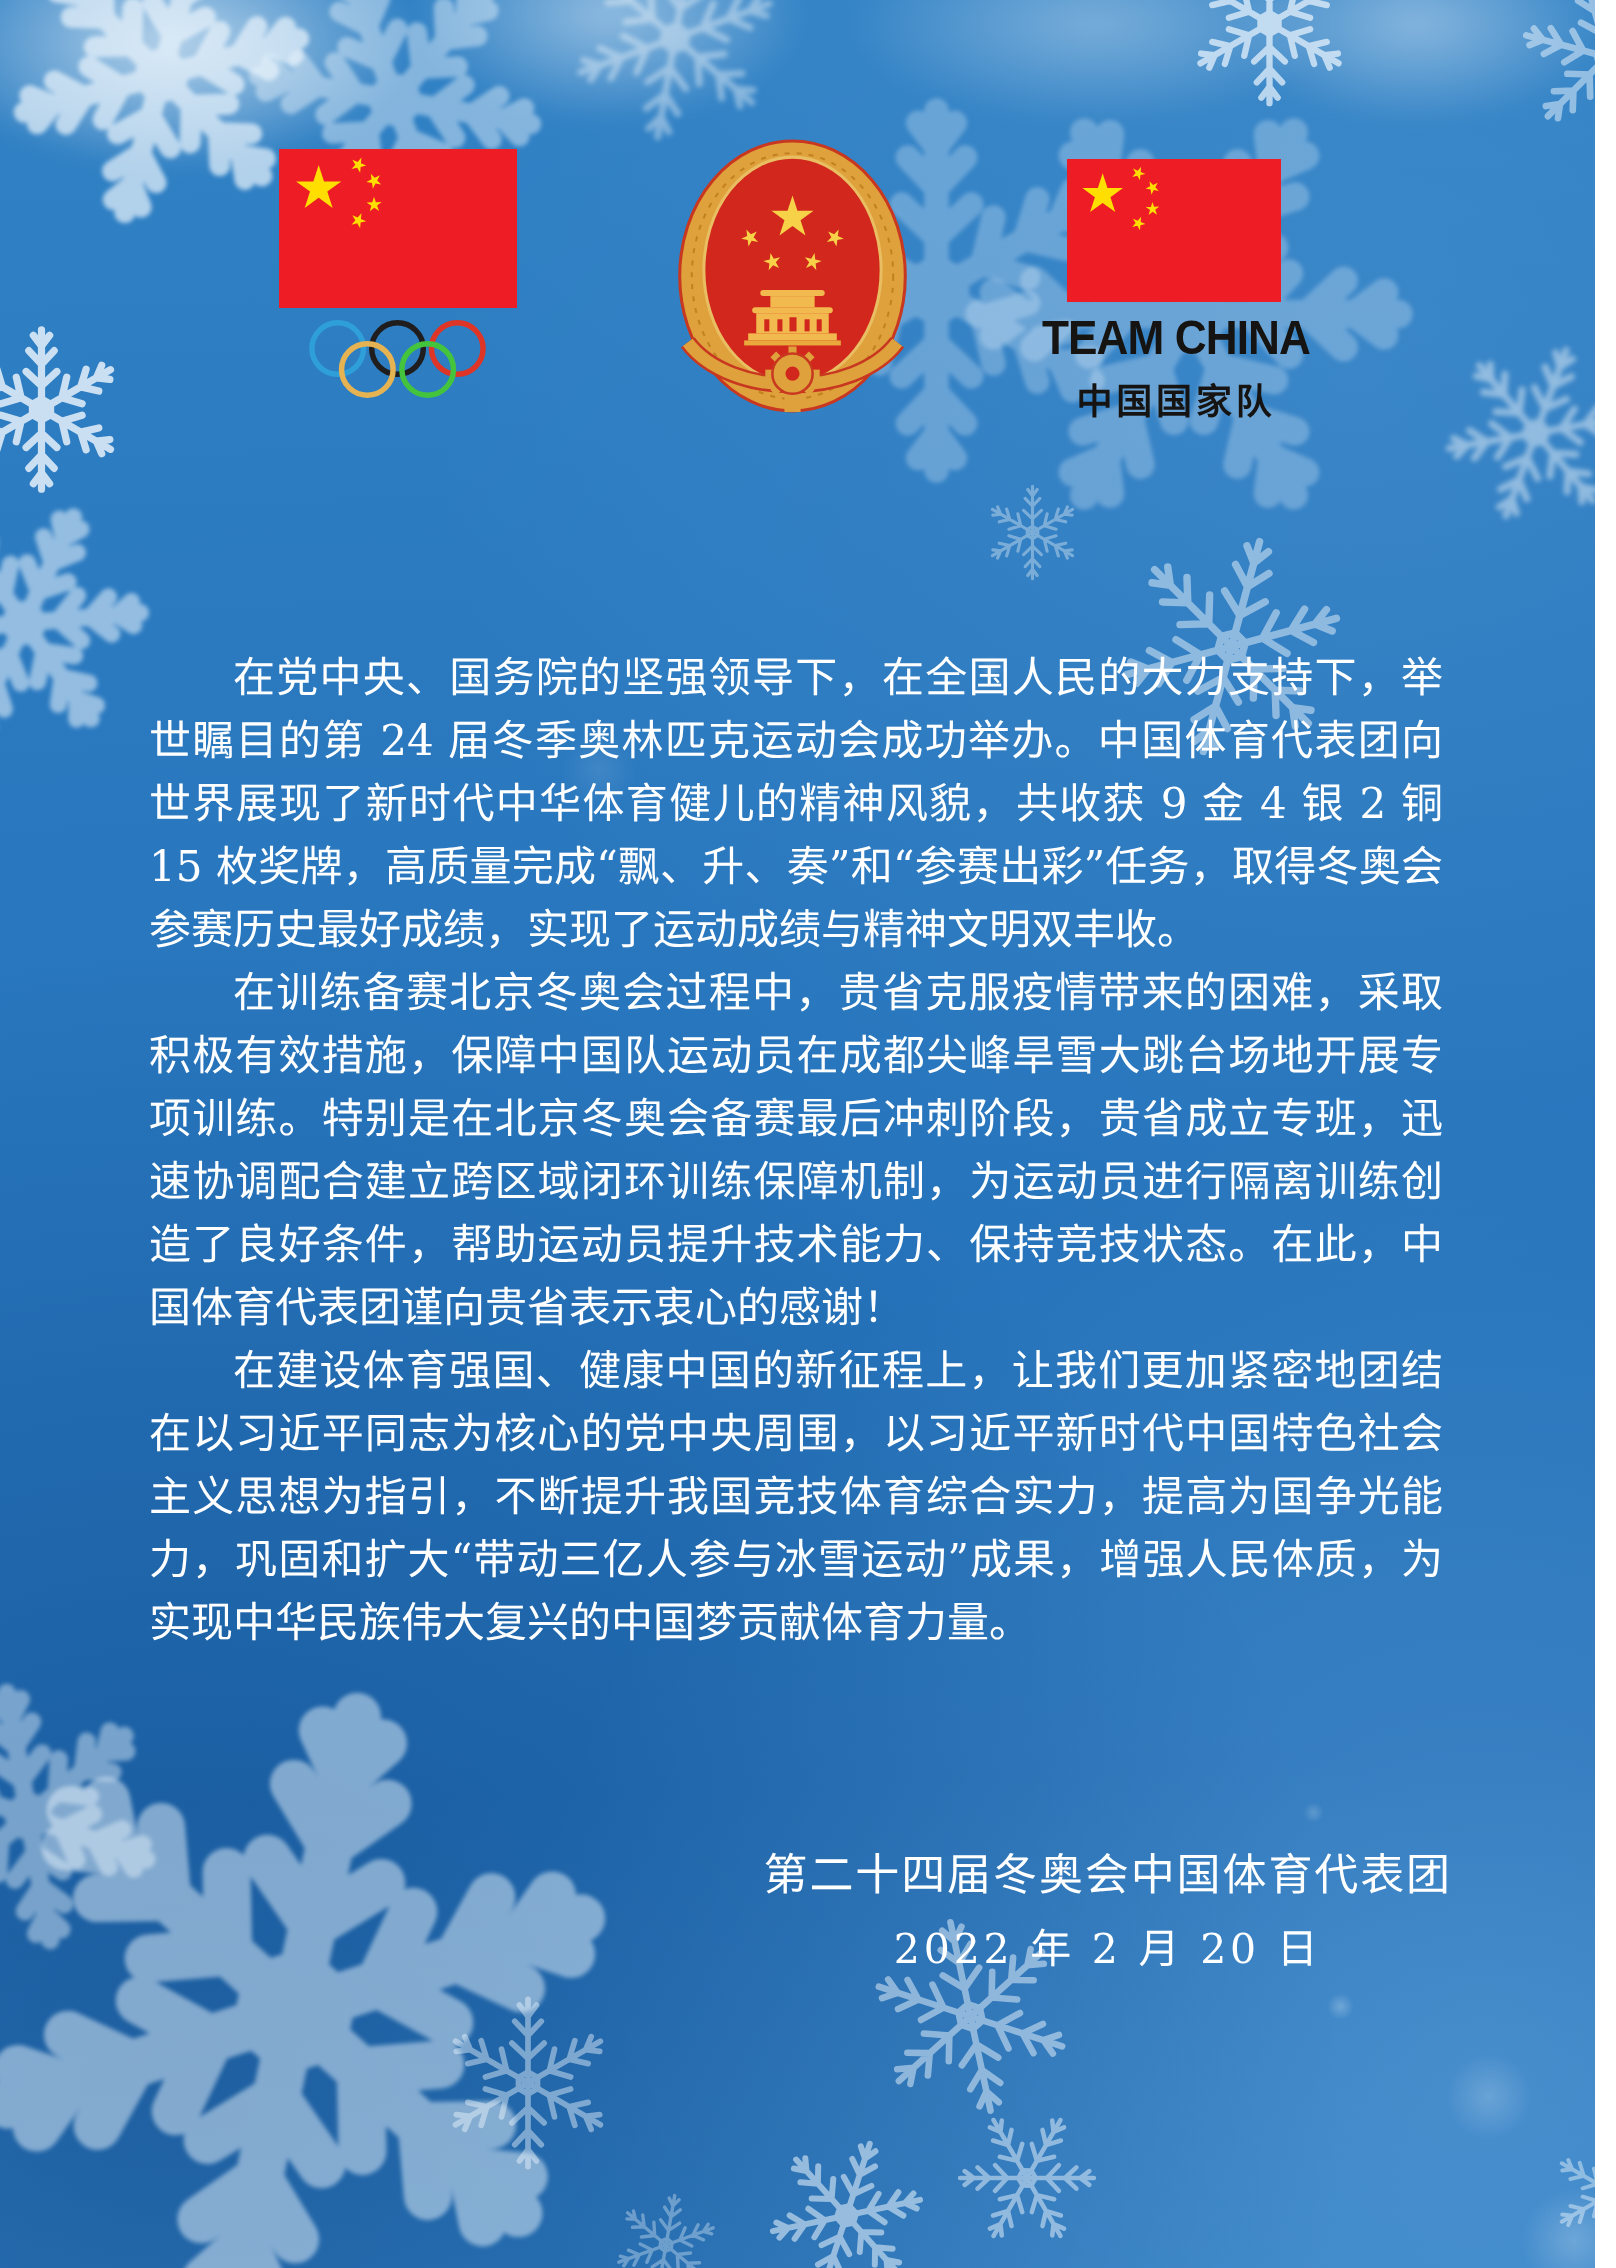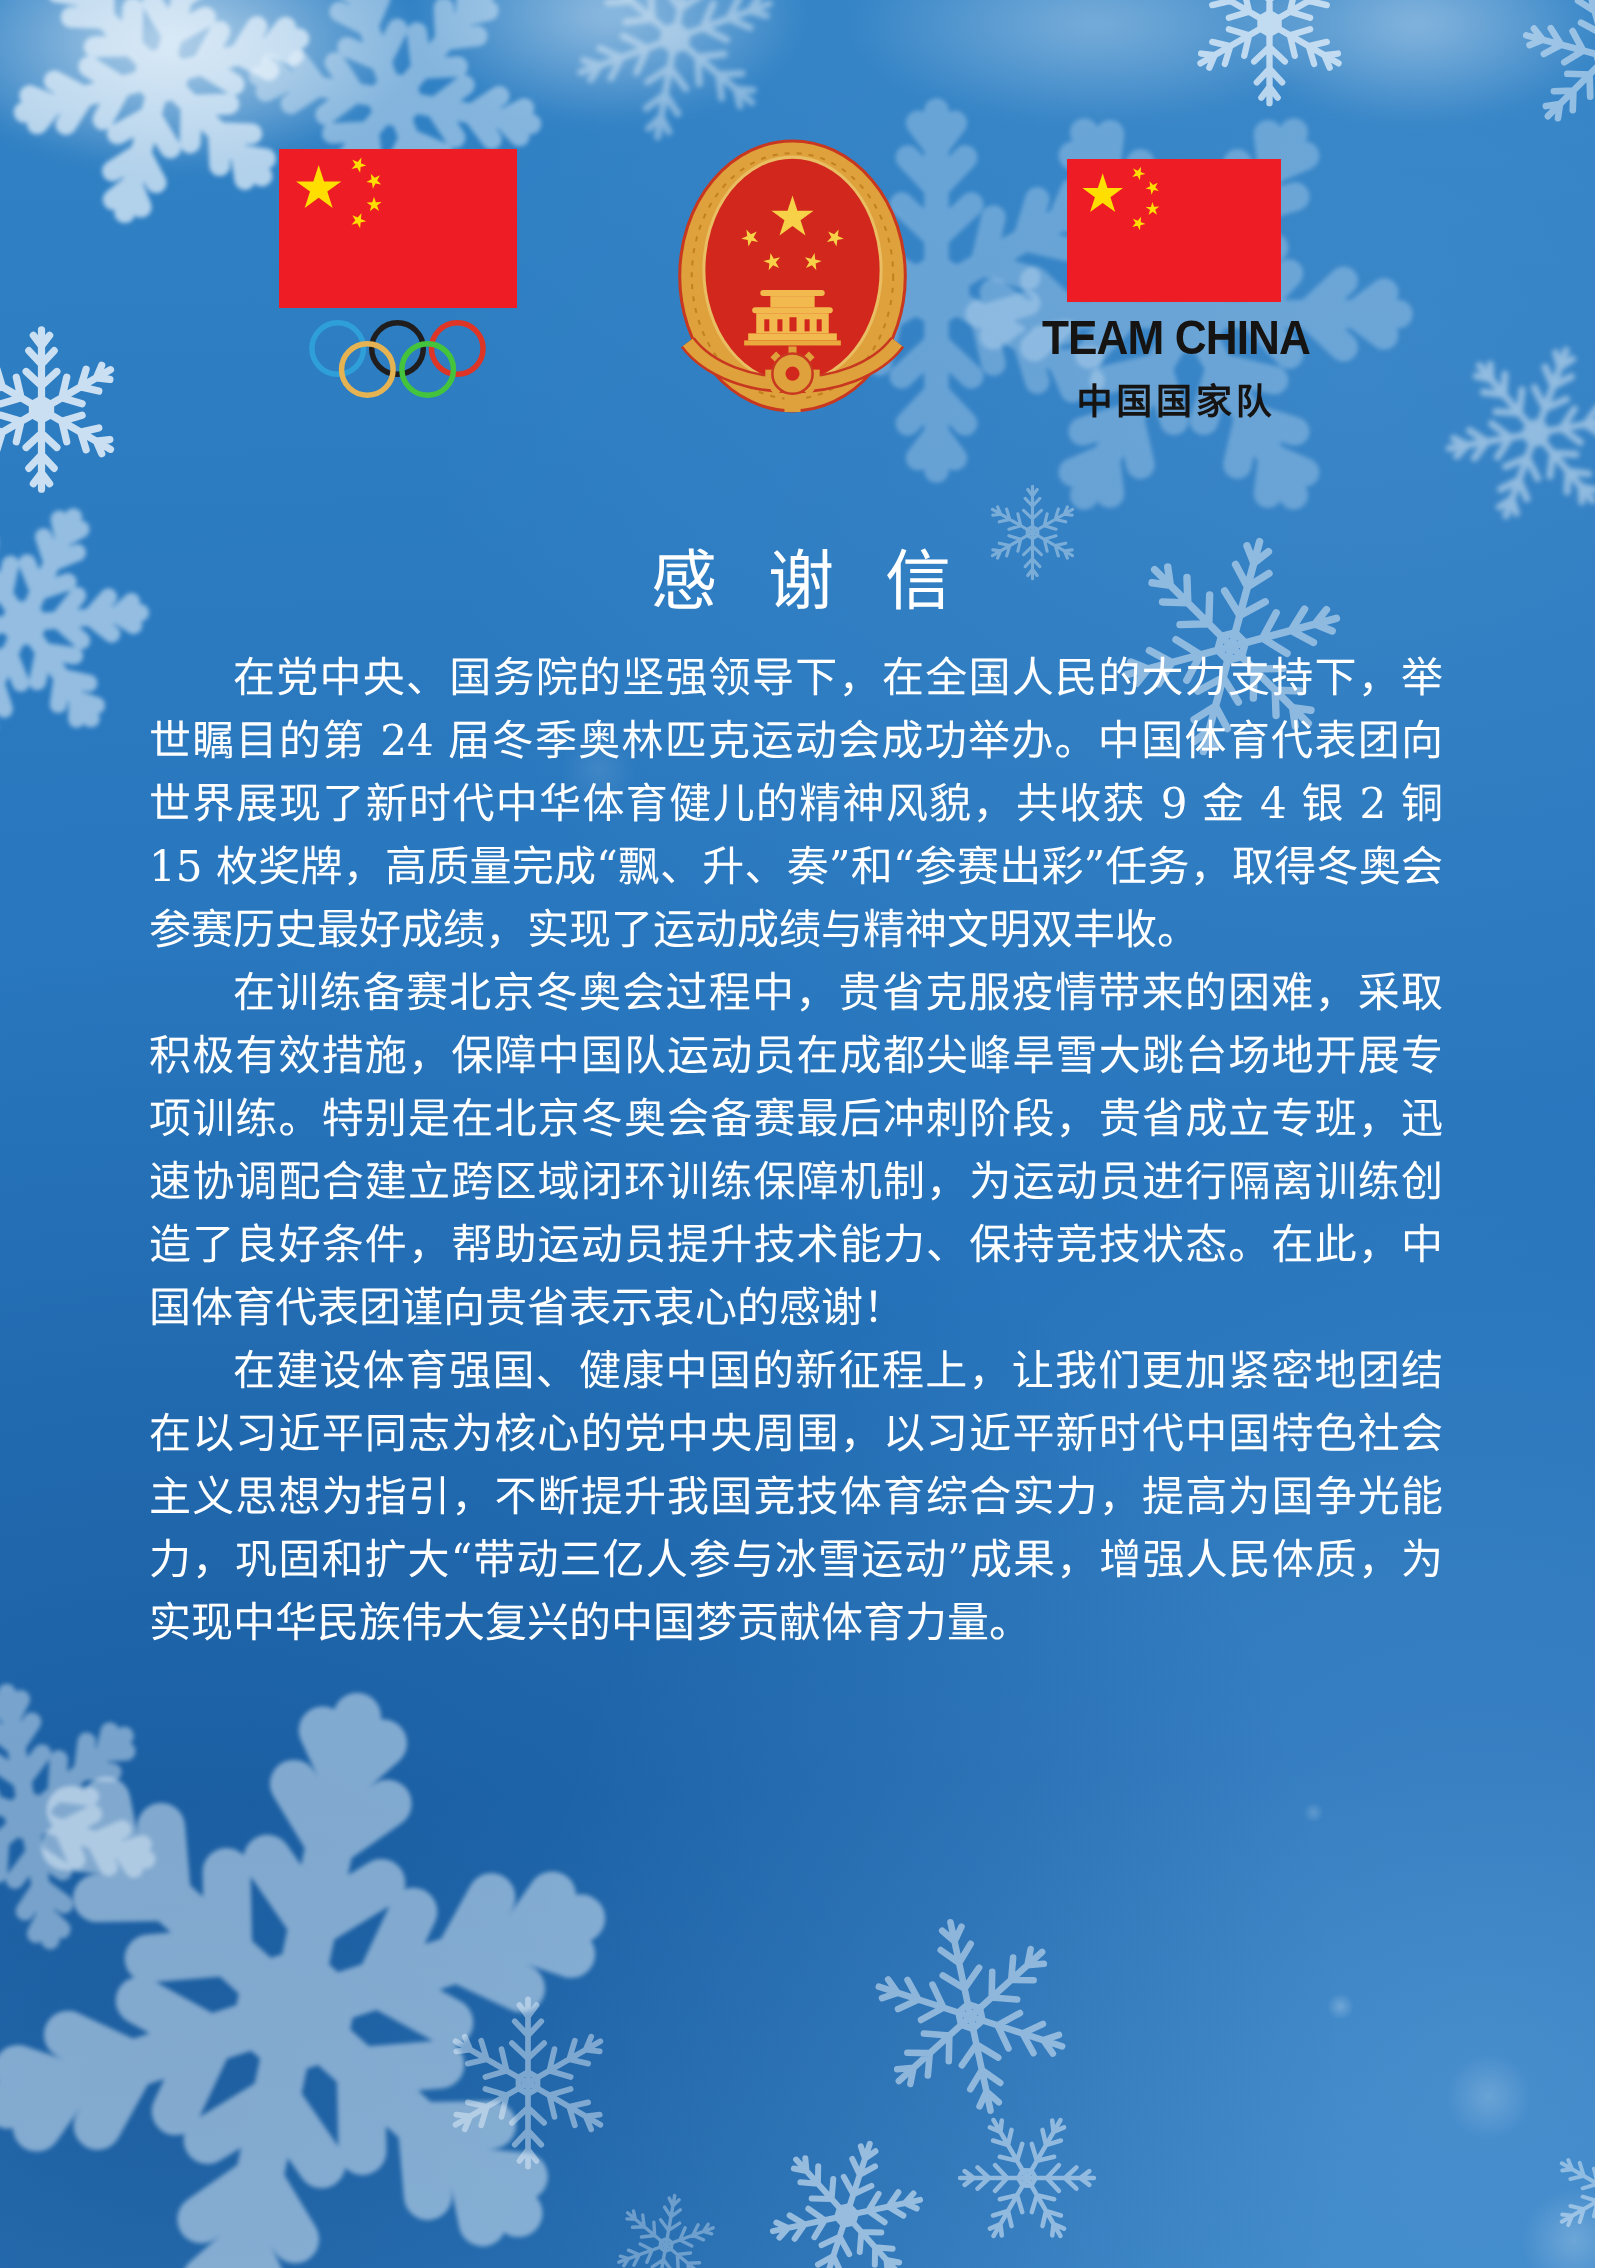--- a/index.html
+++ b/index.html
@@ -222,23 +222,26 @@
 
     <svg class="hdr-flag" viewBox="0 0 30 20" style="left:1067px;top:159px;width:214px;height:143px;" preserveAspectRatio="none">
         <use href="#cnflag"></use>
       </svg>
     <div class="team-wrap" style="left:1024px;top:314px;width:304px;">
       <div class="team-latin">TEAM CHINA</div>
       <div class="team-cn">中国国家队</div>
     </div>
   </header>
 
-  <h1 class="title">感 谢 信</h1>
 
   <main class="body">
     <p class="para">在党中央、国务院的坚强领导下，在全国人民的大力支持下，举世瞩目的第 24 届冬季奥林匹克运动会成功举办。中国体育代表团向世界展现了新时代中华体育健儿的精神风貌，共收获 9 金 4 银 2 铜 15 枚奖牌，高质量完成“飘、升、奏”和“参赛出彩”任务，取得冬奥会参赛历史最好成绩，实现了运动成绩与精神文明双丰收。</p>
     <p class="para">在训练备赛北京冬奥会过程中，贵省克服疫情带来的困难，采取积极有效措施，保障中国队运动员在成都尖峰旱雪大跳台场地开展专项训练。特别是在北京冬奥会备赛最后冲刺阶段，贵省成立专班，迅速协调配合建立跨区域闭环训练保障机制，为运动员进行隔离训练创造了良好条件，帮助运动员提升技术能力、保持竞技状态。在此，中国体育代表团谨向贵省表示衷心的感谢！</p>
     <p class="para">在建设体育强国、健康中国的新征程上，让我们更加紧密地团结在以习近平同志为核心的党中央周围，以习近平新时代中国特色社会主义思想为指引，不断提升我国竞技体育综合实力，提高为国争光能力，巩固和扩大“带动三亿人参与冰雪运动”成果，增强人民体质，为实现中华民族伟大复兴的中国梦贡献体育力量。</p>
   </main>
 
+  <div class="sig">
+    <div class="sig-org">第二十四届冬奥会中国体育代表团</div>
+    <div class="sig-date">2022 年 2 月 20 日</div>
+  </div>
 
 </div>
 
 
 </body></html>

